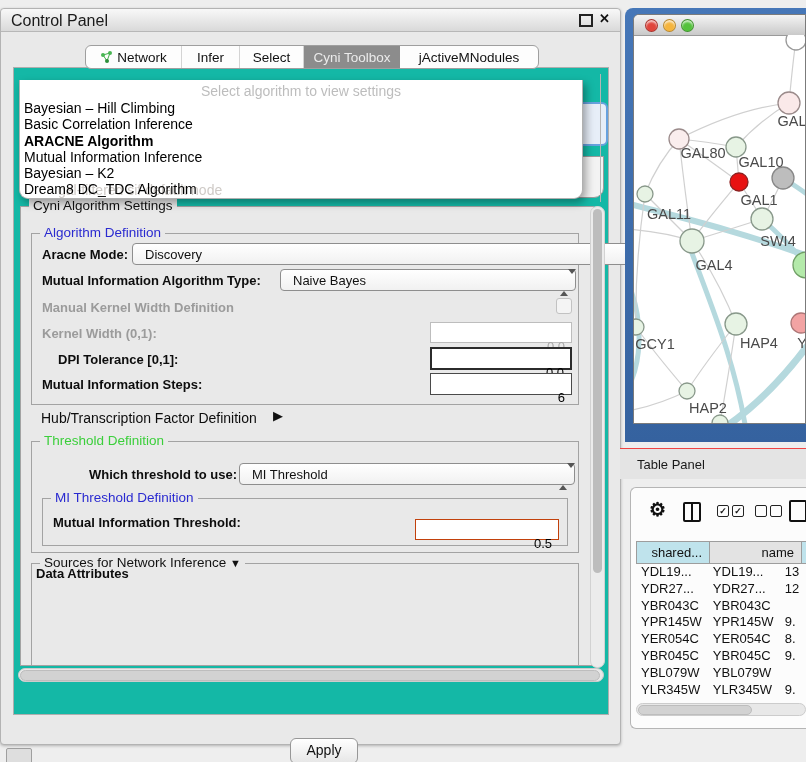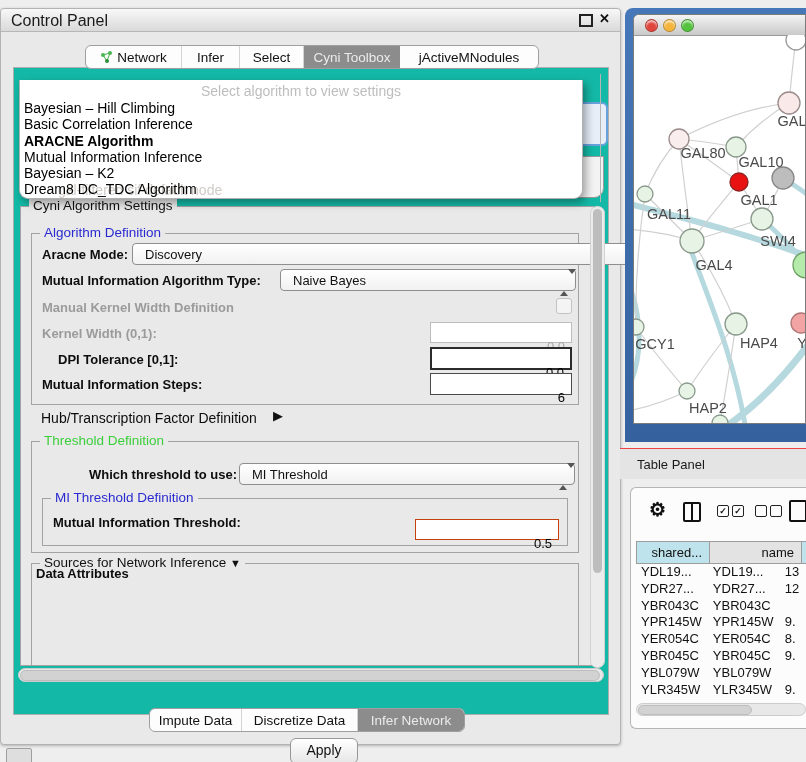--- a/index.html
+++ b/index.html
@@ -206,31 +206,20 @@
         <div class="sb-thumb-v" style="left:2px;top:2px;width:9px;height:364px;"></div>
       </div>
 
       <div class="sb-track-h" style="left:4px;top:600px;width:584px;height:12px;">
         <div class="sb-thumb-h" style="left:1px;top:1px;width:578px;height:9px;"></div>
       </div>
 
       <div class="abs" id="apply-btn">Apply</div>
     </div>
 
-    <div class="abs" id="bottom-tabs">
-        <div class="tab" style="width: 92px;">
-          <span>Impute Data</span>
-        </div>
-        <div class="tab" style="width: 116px;">
-          <span>Discretize Data</span>
-        </div>
-        <div class="tab sel" style="width: 106px;">
-          <span>Infer Network</span>
-        </div>
-      </div>
 
     <div class="abs" id="popup">
       <div id="popup-ph">Select algorithm to view settings</div>
       <div id="algo-list">
           <div class="algo-item">Bayesian – Hill Climbing</div>
           <div class="algo-item">Basic Correlation Inference</div>
           <div class="algo-item bold">ARACNE Algorithm</div>
           <div class="algo-item">Mutual Information Inference</div>
           <div class="algo-item">Bayesian – K2</div>
           <div class="algo-item">Dream8 DC_TDC Algorithm</div>

